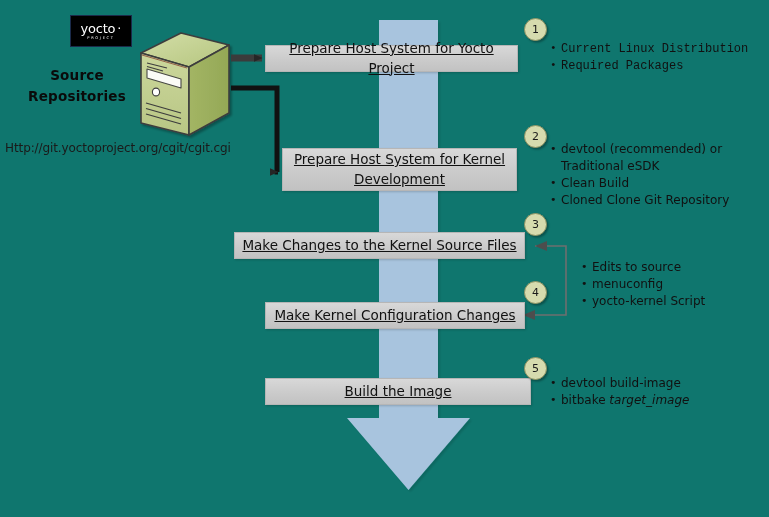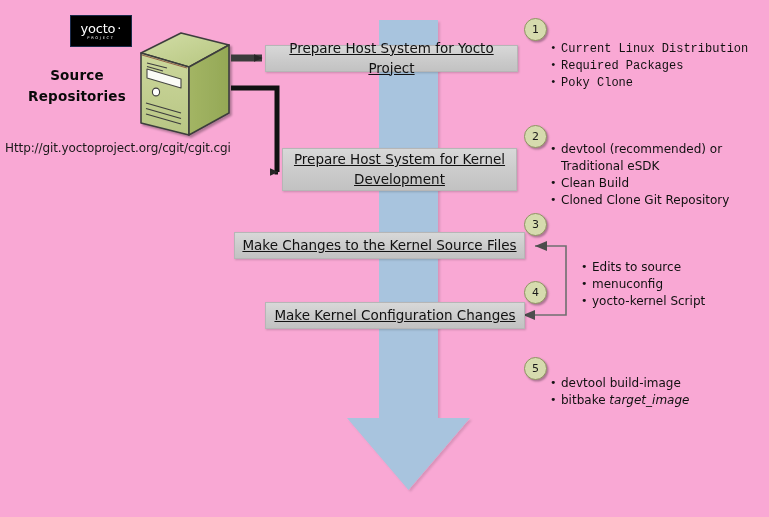--- a/index.html
+++ b/index.html
@@ -8,21 +8,21 @@
     background: #ffffff;
   }
   body {
     font-family: "DejaVu Sans", "Liberation Sans", sans-serif;
     -webkit-font-smoothing: antialiased;
   }
   #diagram {
     position: relative;
     width: 769px;
     height: 517px;
-    background: #f9a8d4;
+    background: #0f766e;
     overflow: hidden;
   }
   .abs { position: absolute; }
 
   
   #blue-arrow-svg {
     position: absolute;
     left: 340px;
     top: 20px;
     width: 136px;
@@ -255,31 +255,31 @@
   </svg>
 
   <div class="pbox" style="left:265px; top:45px;  width:253px; height:27px;">Prepare Host System for Yocto Project</div>
 
   <div class="pbox" style="left:282px; top:148px; width:235px; height:43px;">Prepare Host System for Kernel Development</div>
 
   <div class="pbox" style="left:234px; top:232px; width:291px; height:27px;">Make Changes to the Kernel Source Files</div>
 
   <div class="pbox" style="left:265px; top:302px; width:260px; height:27px;">Make Kernel Configuration Changes</div>
 
+  <div class="pbox" style="left:265px; top:378px; width:266px; height:27px;">Build the Image</div>
 
   <div class="step-circle" style="left:524px; top:18px;">1</div>
   <div class="step-circle" style="left:524px; top:125px;">2</div>
   <div class="step-circle" style="left:524px; top:213px;">3</div>
   <div class="step-circle" style="left:524px; top:281px;">4</div>
   <div class="step-circle" style="left:524px; top:357px;">5</div>
 
   <div class="note-list" style="left:549px; top:41px; width:214px;font-family:Liberation Mono, monospace;">
     <div class="note-item">Current Linux Distribution</div>
     <div class="note-item">Required Packages</div>
-    <div class="note-item">Poky Clone</div>
   </div>
 
   <div class="note-list" style="left:549px; top:141px; width:205px;">
     <div class="note-item wrap">devtool (recommended) or Traditional eSDK</div>
     <div class="note-item">Clean Build</div>
     <div class="note-item">Cloned Clone Git Repository</div>
   </div>
 
   <div class="note-list" style="left:549px; top:375px; width:210px;">
     <div class="note-item">devtool build-image</div>

